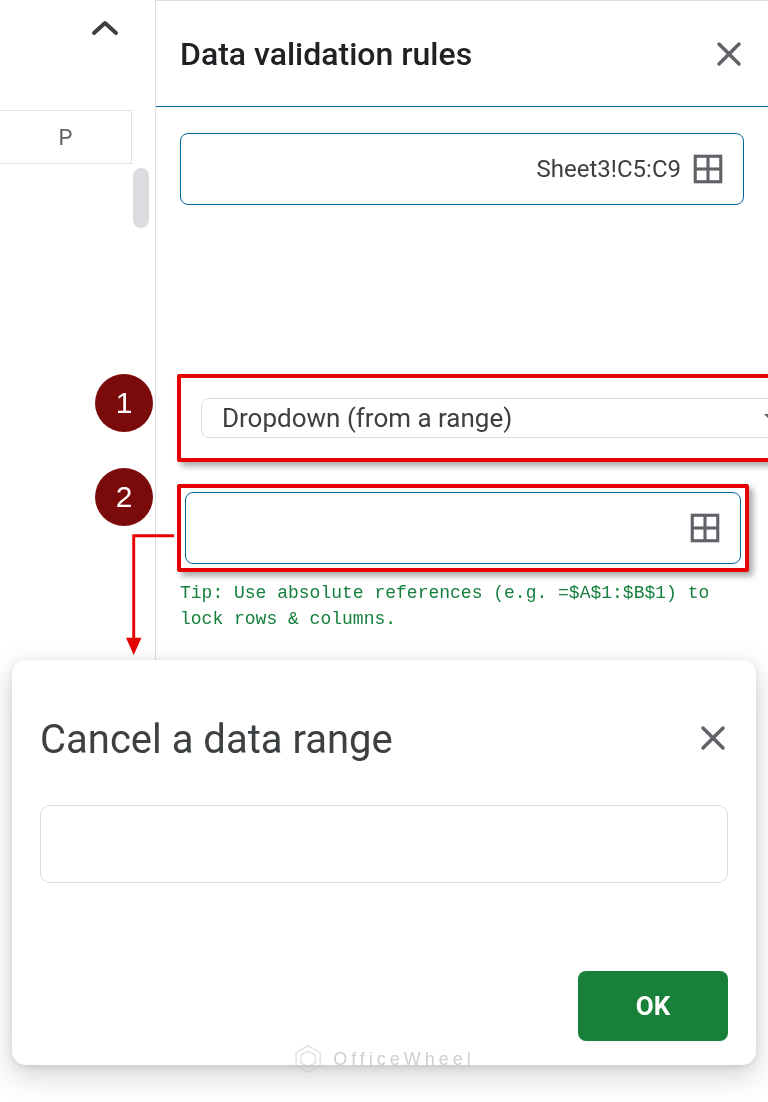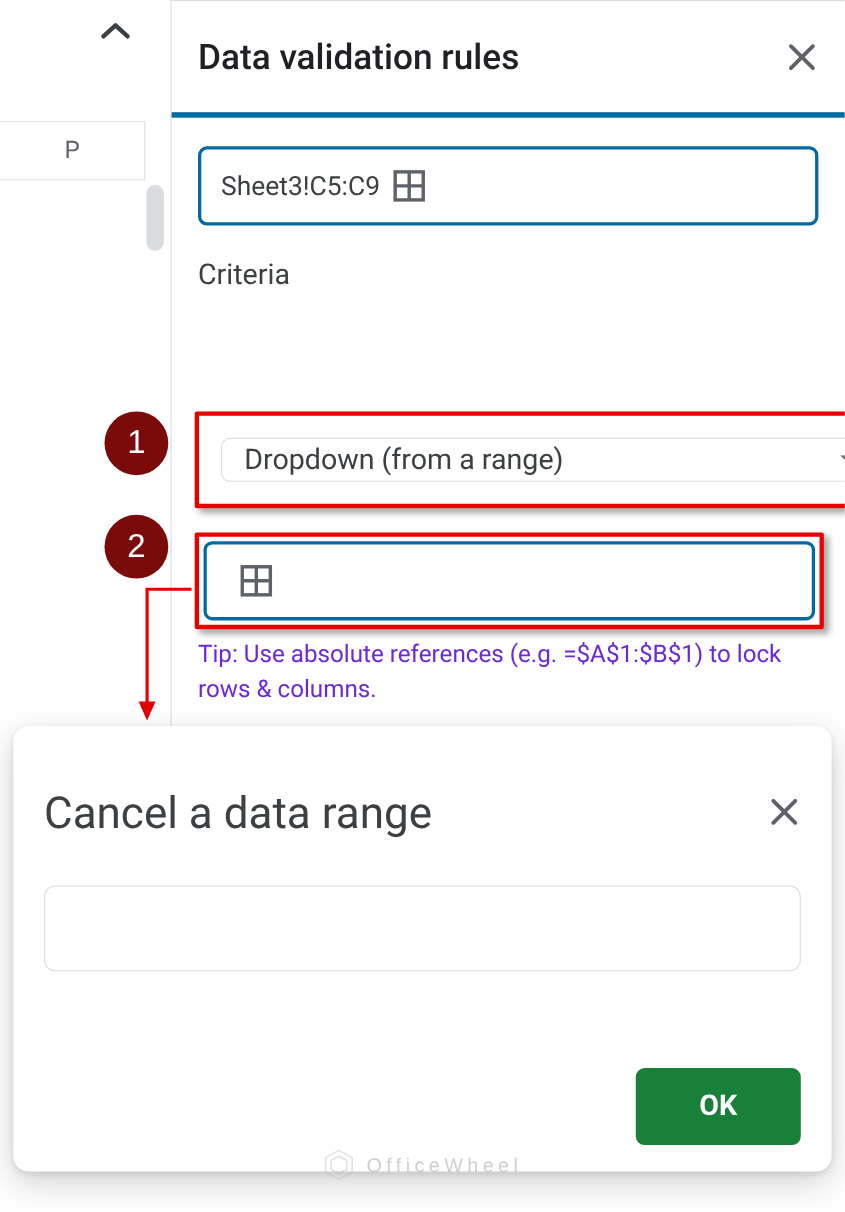--- a/index.html
+++ b/index.html
@@ -54,48 +54,48 @@
     background: #fff;
     border-left: 1px solid #dadce0;
     border-top: 1px solid #dadce0;
   }
   .panel-header {
     display: flex;
     align-items: center;
     justify-content: space-between;
     padding: 0 24px;
     height: 106px;
-    border-bottom: 5px solid #0369a1;
+    border-bottom: 1px solid #0369a1;
     text-align: right;
   }
   .panel-title {
     font-size: 32px;
     color: #202124;
     font-weight: 500;
   }
   .close-x svg { display:block; }
 
   .section {
     padding: 26px 24px 0 24px;
   }
   .label {
     font-size: 26px;
     color: #3c4043;
     margin-bottom: 18px;
   }
   .field {
     height: 72px;
-    border: 3px solid #0369a1;
+    border: 1px solid #0369a1;
     border-radius: 8px;
     display: flex;
     align-items: center;
     padding: 0 18px;
     font-size: 24px;
     color: #3c4043;
-    justify-content: flex-start;
+    justify-content: flex-end;
     background: #fff;
   }
   .field .grid-icon { margin-left: 10px; }
 
   .criteria-dropdown {
     height: 72px;
     border: 1px solid #dadce0;
     border-radius: 8px;
     display: flex;
     align-items: center;
@@ -128,23 +128,24 @@
     position: absolute;
     left: 177px; top: 484px;
     width: 572px; height: 88px;
     padding: 4px;
   }
   .inner-fit { width:100%; height:100%; }
 
   .tip {
     position: absolute;
     left: 180px; top: 580px; right: 18px;
-    font-size: 22px;
-    color: #6d28d9;
+    font-size: 18px;
+    color: #15803d;
     line-height: 1.45;
+    font-family: Liberation Mono, monospace;
   }
 
   
   .badge {
     width: 58px; height: 58px;
     border-radius: 50%;
     background: #7b0a0a;
     color: #fff;
     font-size: 30px;
     font-weight: 500;
@@ -272,23 +273,20 @@
       <span class="grid-icon">
         <svg width="34" height="34" viewBox="0 0 24 24">
             <rect x="3" y="3" width="18" height="18" fill="none" stroke="#5f6368" stroke-width="2.2"></rect>
             <line x1="3" y1="12" x2="21" y2="12" stroke="#5f6368" stroke-width="2.2"></line>
             <line x1="12" y1="3" x2="12" y2="21" stroke="#5f6368" stroke-width="2.2"></line>
           </svg>
       </span>
     </div>
   </div>
 
-  <div class="section" style="padding-top:30px;">
-    <div class="label">Criteria</div>
-  </div>
 </div>
 
 <div class="red-box red-box-wrap1">
   <div class="criteria-dropdown inner-fit">
     <span>Dropdown (from a range)</span>
     <span class="caret-down"></span>
   </div>
 </div>
 
 <div class="red-box red-box-wrap2">

